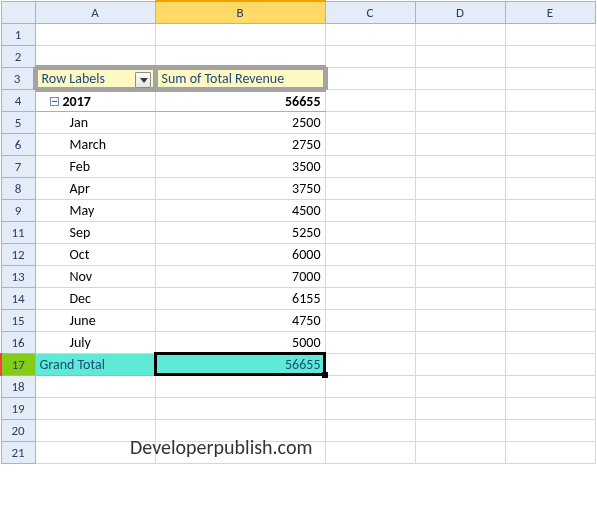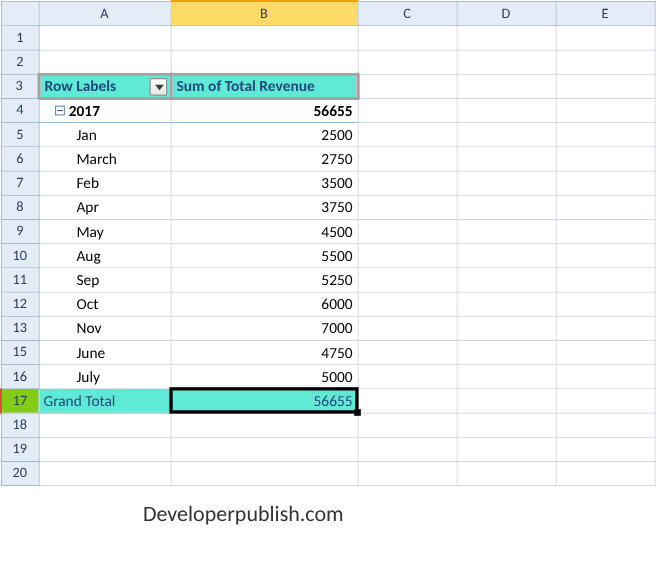--- a/index.html
+++ b/index.html
@@ -52,23 +52,23 @@
     width: 34px;
     background: #e4ecf7;
     border: 1px solid #9eb6ce;
   }
   .cA { width: 120px; }
   .cB { width: 170px; }
   .cC { width: 90px; }
   .cD { width: 90px; }
   .cE { width: 90px; }
   .pivot-header {
-    background: #5eead4;
-    border: 3px solid #a3a3a3;
-    font-weight: bold;
+    background: #fef9c3;
+    border: 5px solid #a3a3a3;
+    font-weight: normal;
     color: #1f497d;
   }
   .pivot-subtotal {
     border-top: 1px solid #95b3d7;
     border-bottom: 1px solid #95b3d7;
     font-weight: bold;
     margin-left: 27px;
   }
   .pivot-total {
     background: #5eead4;
@@ -125,21 +125,21 @@
     right: -3px;
     bottom: -3px;
     width: 6px;
     height: 6px;
     background: #000;
     z-index: 6;
   }
   .watermark {
     position: absolute;
     left: 130px;
-    top: 456px;
+    top: 435px;
     font-family: Calibri, Arial, sans-serif;
     font-size: 20px;
     color: #333;
     pointer-events: none;
   }
 </style>
 </head>
 <body>
 
 <div class="grid">
@@ -230,28 +230,20 @@
   </div>
   <div class="row">
     <div class="cell rowhead">9</div>
     <div class="cell cA indent2">May</div>
     <div class="cell cB num">4500</div>
     <div class="cell cC"></div>
     <div class="cell cD"></div>
     <div class="cell cE"></div>
   </div>
   <div class="row">
-    <div class="cell rowhead">10</div>
-    <div class="cell cA indent2">Aug</div>
-    <div class="cell cB num">5500</div>
-    <div class="cell cC"></div>
-    <div class="cell cD"></div>
-    <div class="cell cE"></div>
-  </div>
-  <div class="row">
     <div class="cell rowhead">11</div>
     <div class="cell cA indent2">Sep</div>
     <div class="cell cB num">5250</div>
     <div class="cell cC"></div>
     <div class="cell cD"></div>
     <div class="cell cE"></div>
   </div>
   <div class="row">
     <div class="cell rowhead">12</div>
     <div class="cell cA indent2">Oct</div>
@@ -262,20 +254,28 @@
   </div>
   <div class="row">
     <div class="cell rowhead">13</div>
     <div class="cell cA indent2">Nov</div>
     <div class="cell cB num">7000</div>
     <div class="cell cC"></div>
     <div class="cell cD"></div>
     <div class="cell cE"></div>
   </div>
   <div class="row">
+    <div class="cell rowhead">14</div>
+    <div class="cell cA indent2">Dec</div>
+    <div class="cell cB num">6155</div>
+    <div class="cell cC"></div>
+    <div class="cell cD"></div>
+    <div class="cell cE"></div>
+  </div>
+  <div class="row">
     <div class="cell rowhead">15</div>
     <div class="cell cA indent2">June</div>
     <div class="cell cB num">4750</div>
     <div class="cell cC"></div>
     <div class="cell cD"></div>
     <div class="cell cE"></div>
   </div>
   <div class="row">
     <div class="cell rowhead">16</div>
     <div class="cell cA indent2">July</div>
@@ -311,16 +311,24 @@
     <div class="cell cE"></div>
   </div>
   <div class="row">
     <div class="cell rowhead">20</div>
     <div class="cell cA"></div>
     <div class="cell cB"></div>
     <div class="cell cC"></div>
     <div class="cell cD"></div>
     <div class="cell cE"></div>
   </div>
+  <div class="row">
+    <div class="cell rowhead">21</div>
+    <div class="cell cA"></div>
+    <div class="cell cB"></div>
+    <div class="cell cC"></div>
+    <div class="cell cD"></div>
+    <div class="cell cE"></div>
+  </div>
 
 </div>
 
 <div class="watermark">Developerpublish.com</div>
 
 </body></html>

